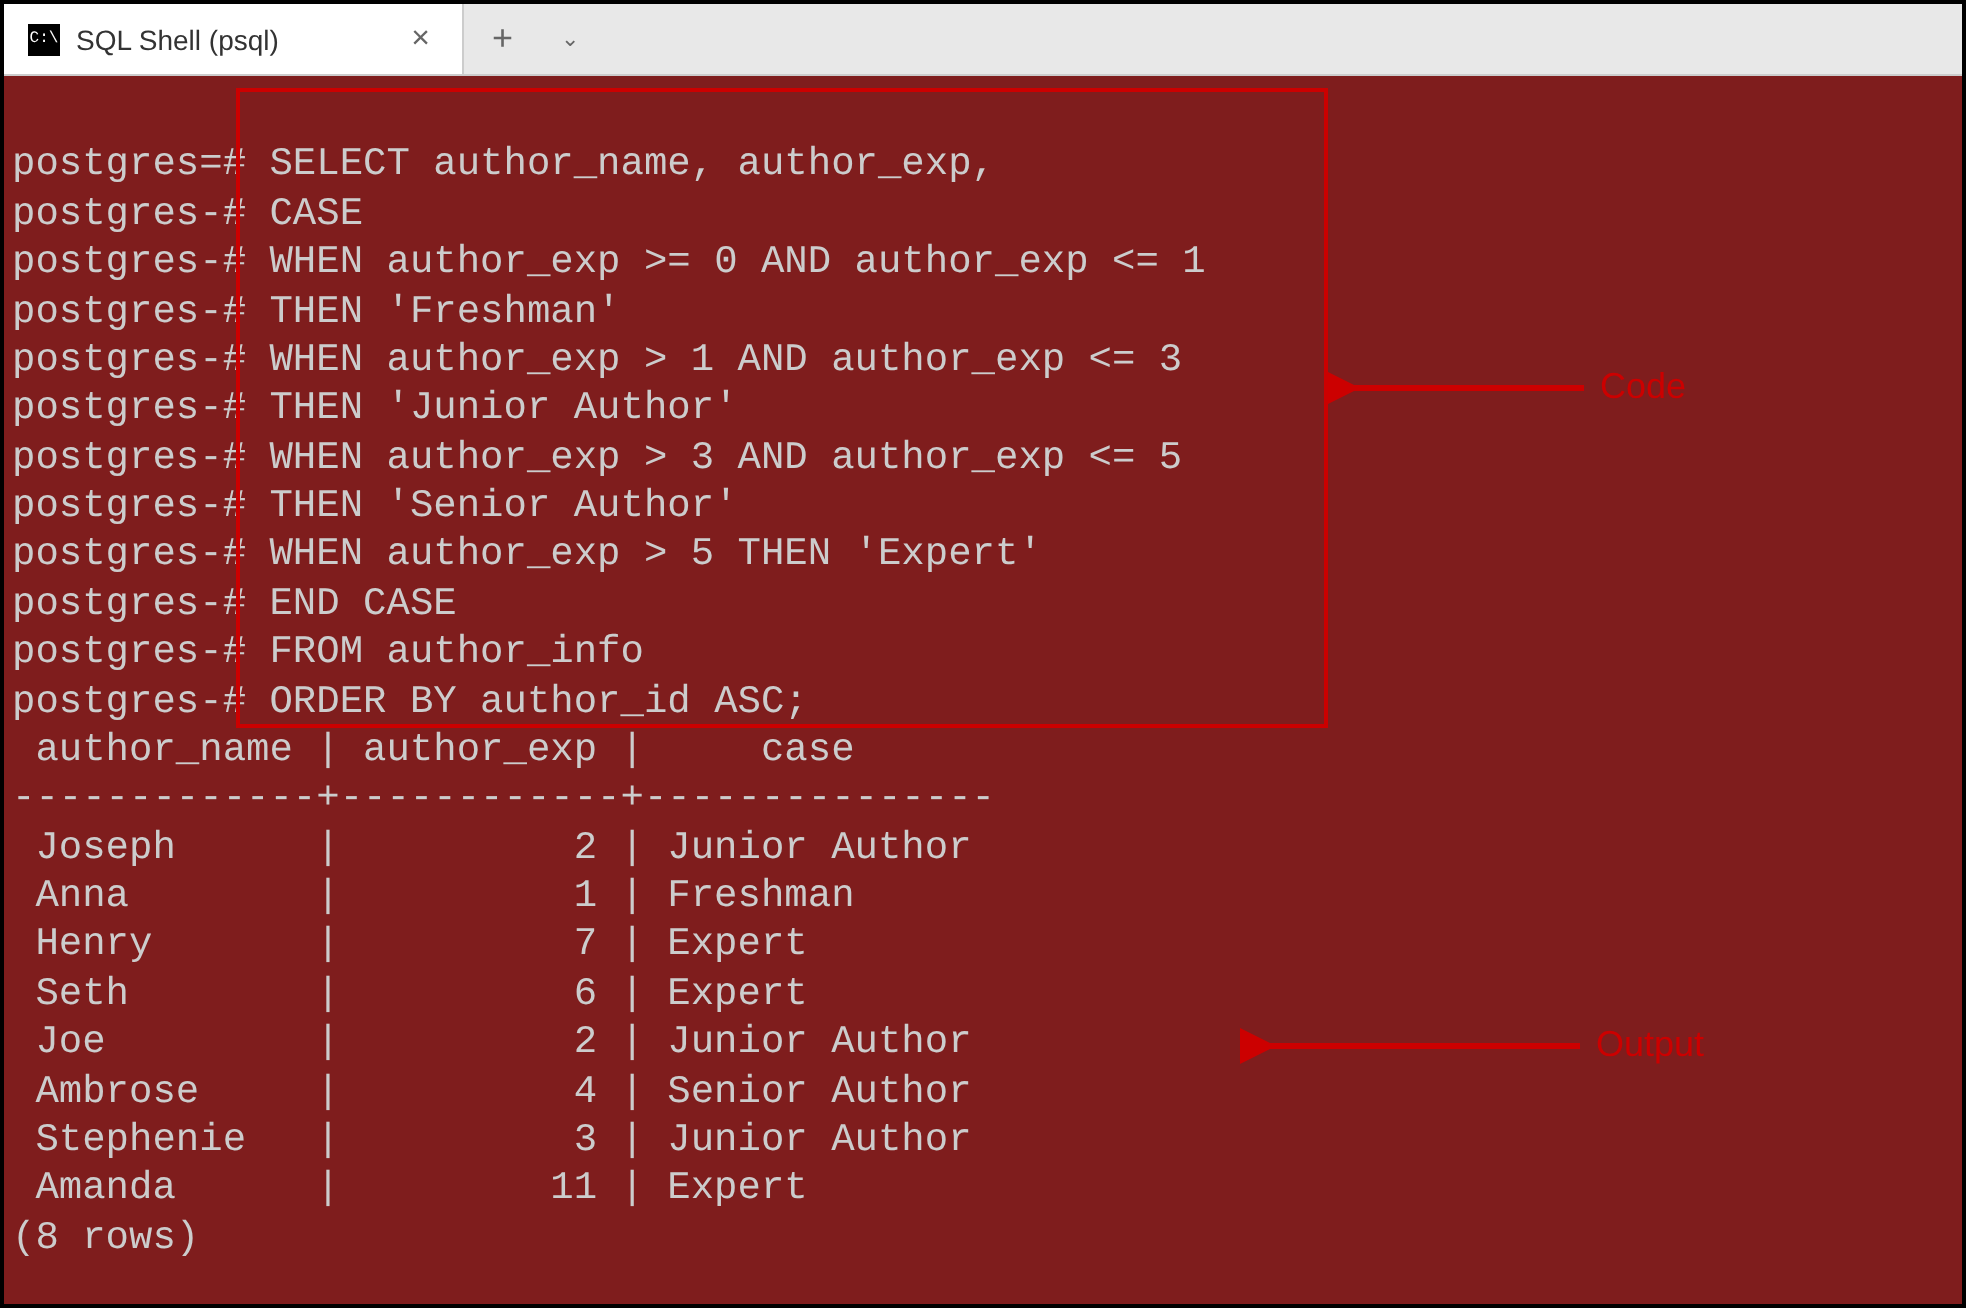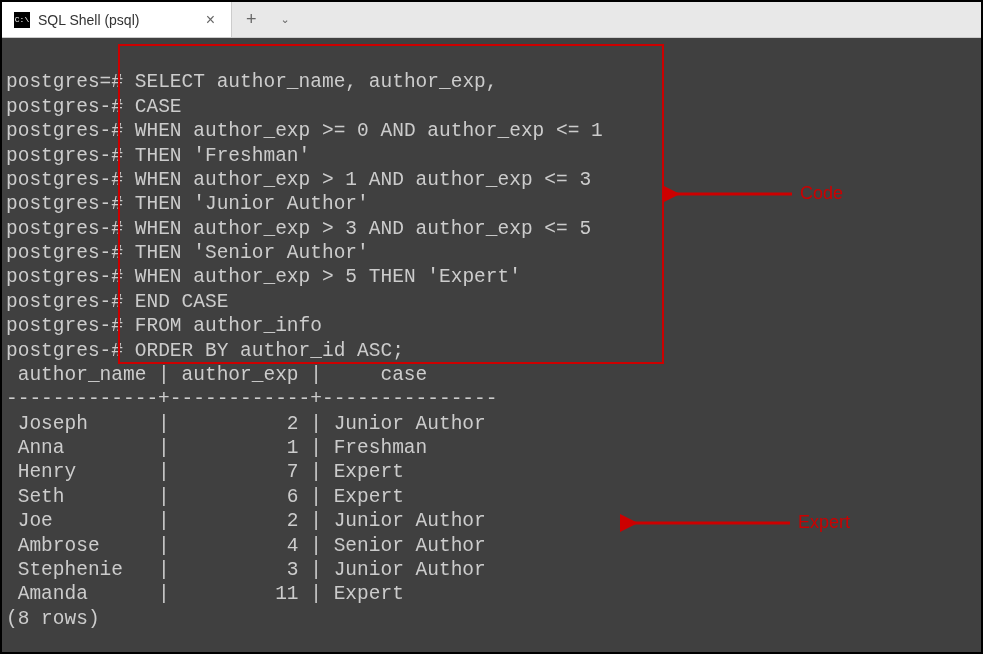--- a/index.html
+++ b/index.html
@@ -65,21 +65,21 @@
       padding: 0 14px;
     }
     .tab-dropdown {
       font-family: 'Segoe UI', sans-serif;
       font-size: 11px;
       color: #666;
       cursor: pointer;
       padding: 0 10px;
     }
     .terminal {
-      background: #404040;
+      background: #7f1d1d;
       color: #cccccc;
       height: calc(100% - 36px);
       padding: 8px 4px;
       font-size: 19.5px;
       line-height: 1.25;
       position: relative;
       white-space: pre;
       overflow: hidden;
     }
     .code-box {
@@ -170,14 +170,14 @@
 
 <div class="arrow-label arrow-output">
   <svg class="arrow-svg" width="170" height="20">
     <defs>
       <marker id="ah2" markerWidth="10" markerHeight="10" refX="2" refY="5" orient="auto">
         <polygon points="10,0 0,5 10,10" fill="#cc0000"></polygon>
       </marker>
     </defs>
     <line x1="170" y1="10" x2="12" y2="10" stroke="#cc0000" stroke-width="3" marker-end="url(#ah2)"></line>
   </svg>
-  <span>Expert</span>
+  <span>Output</span>
 </div>
 
 </body></html>

